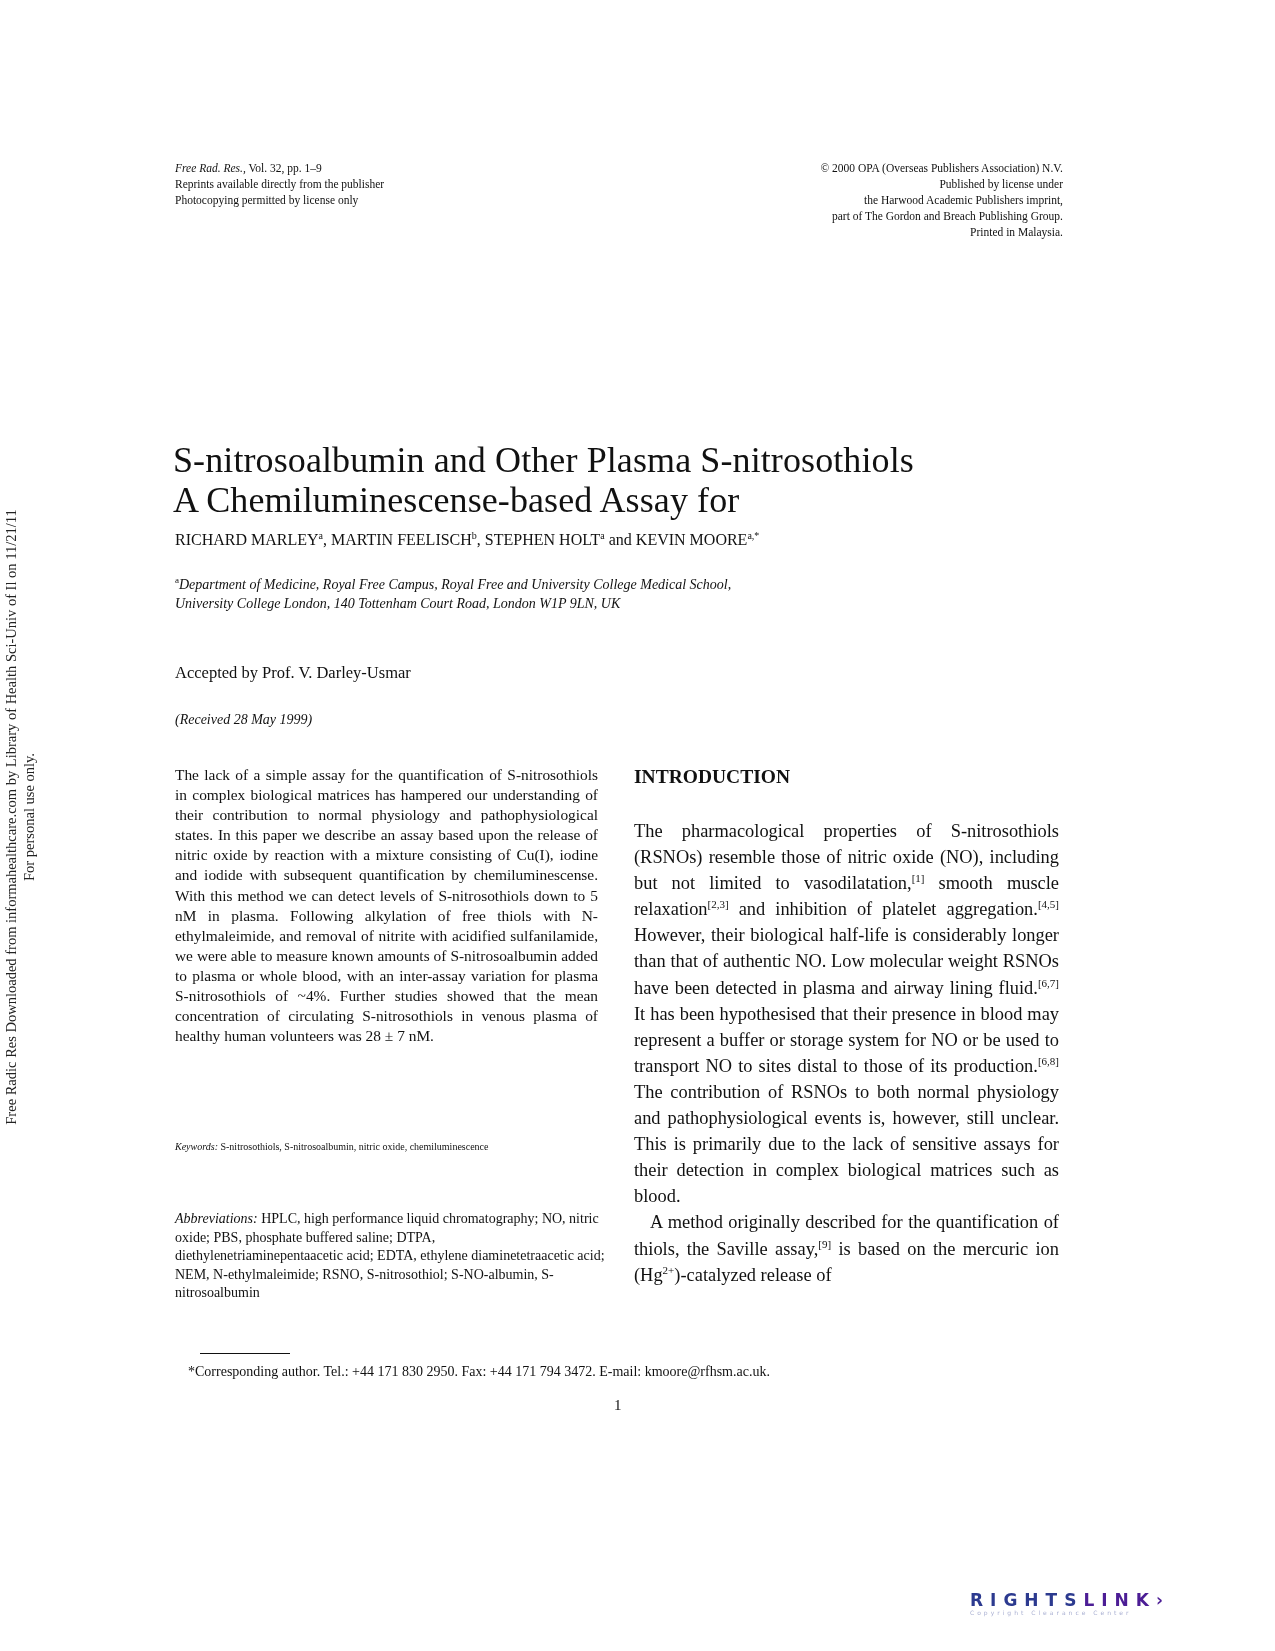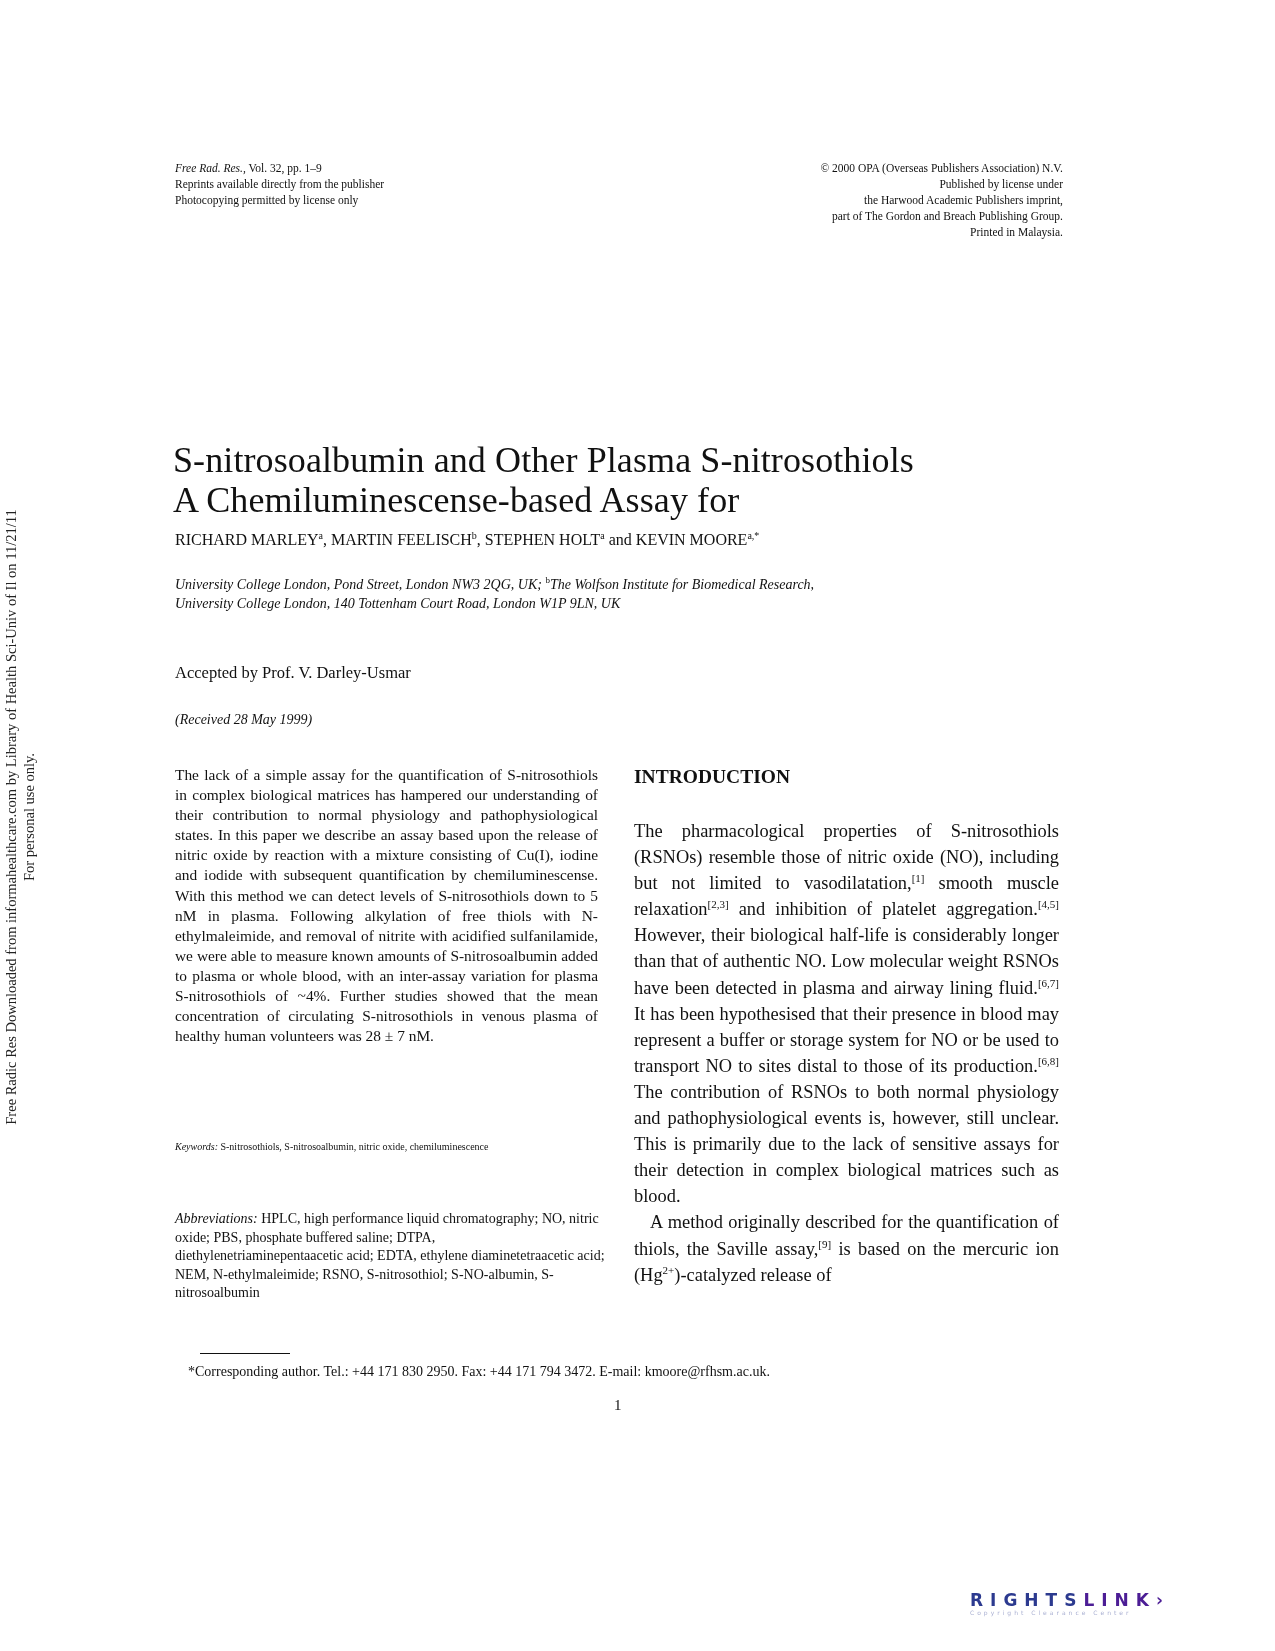--- a/index.html
+++ b/index.html
@@ -68,21 +68,21 @@
 </div>
 
 <div class="abs authors">
   <span>RICHARD MARLEY</span><sup>a</sup><span>, </span>
   <span>MARTIN FEELISCH</span><sup>b</sup><span>, </span>
   <span>STEPHEN HOLT</span><sup>a</sup><span> and </span>
   <span>KEVIN MOORE</span><sup>a,*</sup>
 </div>
 
 <div class="abs affil">
-  <div><span>University College London, Pond Street, London NW3 2QG, UK; </span><sup>b</sup><span>The Wolfson Institute for Biomedical Research,</span></div>
+  <div><sup>a</sup><span>Department of Medicine, Royal Free Campus, Royal Free and University College Medical School,</span></div>
   <div>University College London, 140 Tottenham Court Road, London W1P 9LN, UK</div>
 </div>
 
 <div class="abs accepted">Accepted by Prof. V. Darley-Usmar</div>
 <div class="abs received">(Received 28 May 1999)</div>
 
 <div class="abs abstract">The lack of a simple assay for the quantification of S-nitrosothiols in complex biological matrices has hampered our understanding of their contribution to normal physiology and pathophysiological states. In this paper we describe an assay based upon the release of nitric oxide by reaction with a mixture consisting of Cu(I), iodine and iodide with subsequent quantification by chemiluminescense. With this method we can detect levels of S-nitrosothiols down to 5 nM in plasma. Following alkylation of free thiols with N-ethylmaleimide, and removal of nitrite with acidified sulfanilamide, we were able to measure known amounts of S-nitrosoalbumin added to plasma or whole blood, with an inter-assay variation for plasma S-nitrosothiols of ~4%. Further studies showed that the mean concentration of circulating S-nitrosothiols in venous plasma of healthy human volunteers was 28 ± 7 nM.</div>
 
 <div class="abs keywords"><span class="label-it">Keywords:</span><span> S-nitrosothiols, S-nitrosoalbumin, nitric oxide, chemiluminescence</span></div>
 

